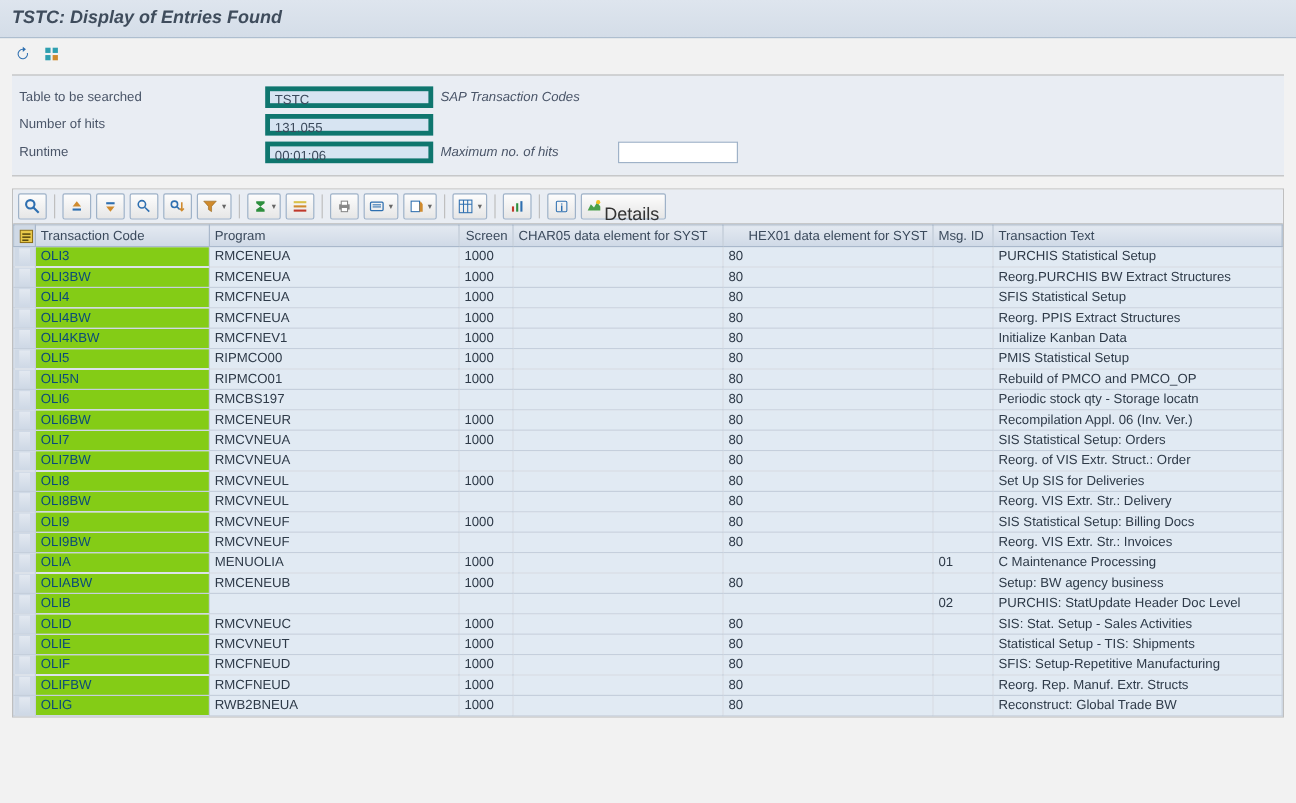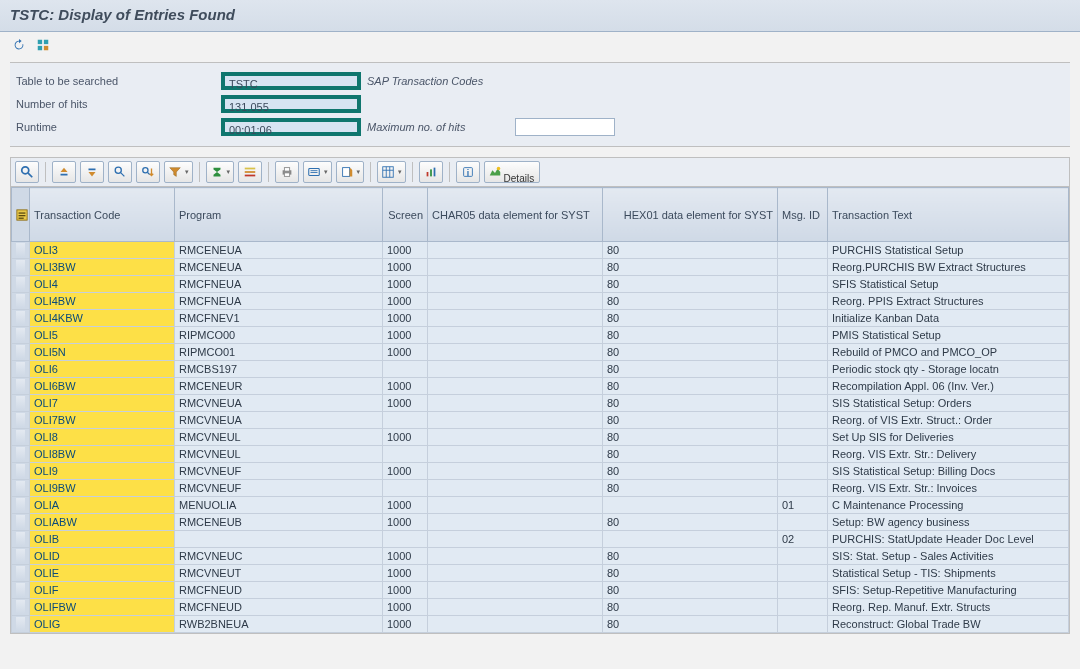--- a/index.html
+++ b/index.html
@@ -99,48 +99,48 @@
     padding: 0 3px;
     background: linear-gradient(#fdfdfd, #e6e6e6);
     border: 1px solid #9fb2c8;
     border-radius: 2px;
     display: inline-flex; align-items: center; justify-content: center;
     cursor: pointer;
     gap: 2px;
   }
   .tb-btn .dd { font-size: 7px; color: #666; margin-left:1px; }
   .tb-btn svg { width: 14px; height: 14px; }
-  .tb-btn span.txt { font-size: 10px; color: #333; padding-right:2px;margin-top:12px;}
+  .tb-btn span.txt { font-size: 15px; color: #333; padding-right:2px;margin-top:12px;}
   table.alv {
     border-collapse: collapse;
     width: 100%;
     table-layout: fixed;
   }
   table.alv th {
     background: linear-gradient(#e3e9f1, #cfd9e6);
     border: 1px solid #a9b8cb;
     font-weight: normal;
     text-align: left;
-    padding: 20px 4px;
+    padding: 2px 4px;
     height: 18px;
     color: #3b4a5c;
     white-space: nowrap;
     overflow: hidden;
   }
   table.alv td {
     border: 1px solid #c5cfdc;
     padding: 1px 4px;
     height: 17px;
     background: #e1eaf3;
     white-space: nowrap;
     overflow: hidden;
     color: #2e3a48;
   }
   table.alv td.tcode {
-    background: #fde047;
+    background: #84cc16;
     color: #0a4a7a;
   }
   table.alv td.num { text-align: left; }
   col.sel { width: 18px; }
   col.tcode { width: 145px; }
   col.prog { width: 208px; }
   col.screen { width: 45px; }
   col.char05 { width: 175px; }
   col.hex01 { width: 175px; }
   col.msgid { width: 50px; }

